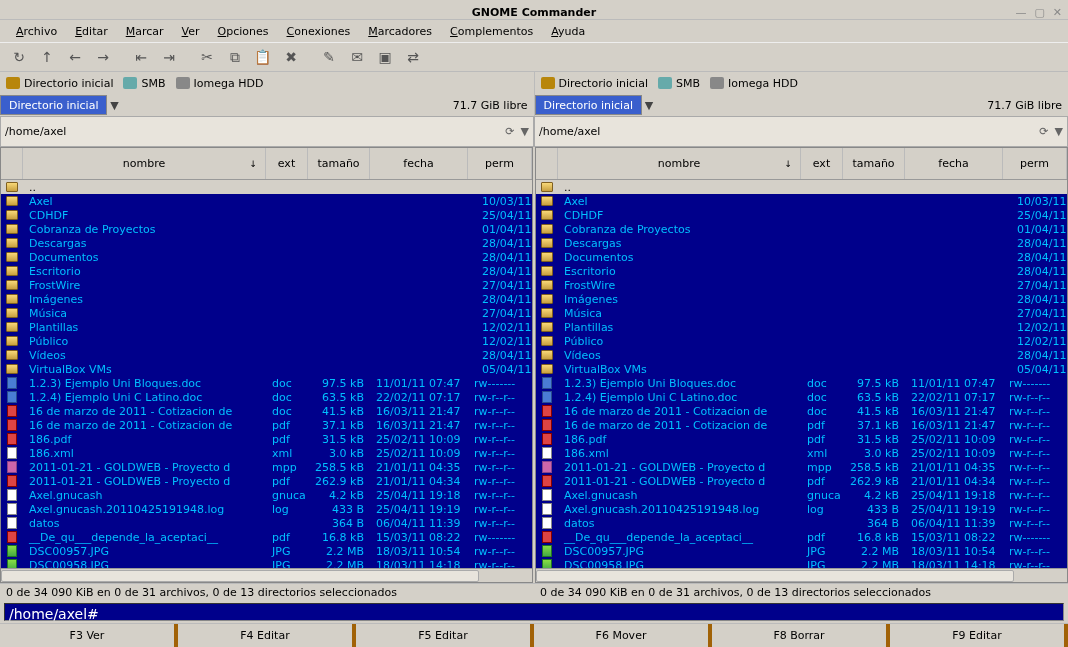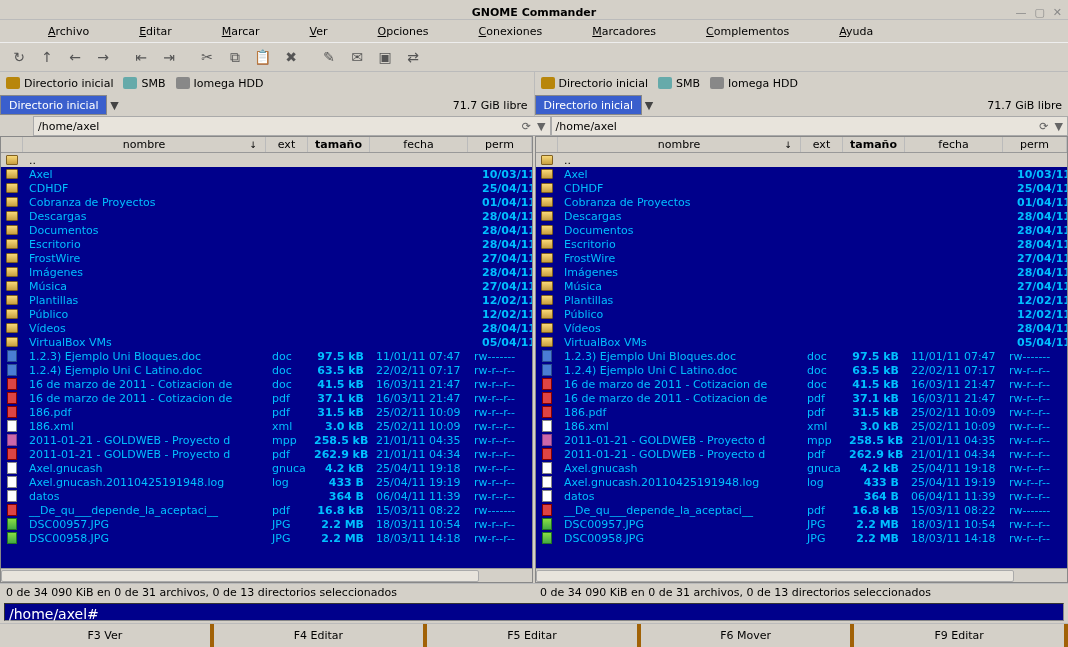--- a/index.html
+++ b/index.html
@@ -1,47 +1,47 @@
 <!DOCTYPE html>
 <html><head>
 <meta charset="utf-8">
 <style>
 * { margin: 0; padding: 0; box-sizing: border-box; font-family: "DejaVu Sans", "Liberation Sans", Arial, sans-serif; }
 body { background: #d4d0c8; font-size: 11px; color: #000; width: 1068px; height: 647px; overflow: hidden; display: flex; flex-direction: column; }
 .titlebar { height: 20px; background: #d4d0c8; display: flex; align-items: flex-end; justify-content: center; position: relative; border-bottom: 1px solid #bbb; }
 .titlebar .title { font-weight: bold; font-size: 11px; }
 .titlebar .win-controls { position: absolute; right: 6px; display: flex; gap: 8px; color: #888; font-size: 11px; }
 .menubar { height: 22px; display: flex; align-items: center; padding: 0 8px; gap: 2px; background: #d4d0c8; }
-.menubar .item { padding: 2px 8px; cursor: default; font-size: 11px; margin-left: 32px; }
+.menubar .item { padding: 2px 8px; cursor: default; font-size: 11px; }
 .menubar .item u { text-decoration: underline; }
 .toolbar { height: 30px; display: flex; align-items: center; padding: 2px 6px; gap: 2px; background: #d4d0c8; border-top: 1px solid #eee; border-bottom: 1px solid #bbb; }
 .tool-btn { width: 26px; height: 26px; display: flex; align-items: center; justify-content: center; border-radius: 2px; cursor: default; }
 .tool-sep { width: 8px; }
 .panels-top { display: flex; height: 22px; }
 .connection-bar { flex: 1; display: flex; align-items: center; padding: 0 6px; gap: 10px; border-right: 1px solid #bbb; }
 .conn { display: flex; align-items: center; gap: 4px; font-size: 11px; }
 .conn-icon { width: 14px; height: 12px; display: inline-block; }
 .breadcrumb-row { display: flex; height: 22px; }
 .breadcrumb { flex: 1; display: flex; align-items: center; border-right: 1px solid #bbb; }
 .bc-label { background: #3a5fcd; color: #fff; padding: 2px 8px; font-size: 11px; display: flex; align-items: center; height: 20px; border: 1px solid #888; }
 .bc-arrow { width: 14px; text-align: center; color: #444; }
 .bc-space { flex: 1; text-align: right; padding-right: 6px; font-size: 11px; }
-.path-row { display: flex; height: 20px; padding-left: 33px; }
+.path-row { display: flex; height: 31px; }
 .path-cell { flex: 1; display: flex; align-items: center; padding: 0 4px; border: 1px solid #aaa; background: #e8e4dc; font-size: 11px; justify-content: space-between; }
 .path-icons { display: flex; gap: 6px; align-items: center; color: #666; }
 .panes { display: flex; flex: 1; min-height: 0; }
 .pane { flex: 1; display: flex; flex-direction: column; border: 1px solid #888; min-width: 0; }
-.file-header { display: flex; background: #d4d0c8; border-bottom: 1px solid #999; height: 16px; }
+.file-header { display: flex; background: #d4d0c8; border-bottom: 1px solid #999; height: 32px; }
 .file-header .col { border-right: 1px solid #bbb; padding: 2px 6px; font-size: 11px; display: flex; align-items: center; justify-content: center; position: relative; }
 .file-header .col.name-col { justify-content: center; }
 .sort-ind { position: absolute; right: 8px; font-size: 9px; }
 .col-icon { width: 22px; flex: 0 0 22px; }
 .col-name { flex: 1; }
 .col-ext { width: 42px; flex: 0 0 42px; }
-.col-size { width: 62px; flex: 0 0 62px; font-weight: bold; }
+.col-size { width: 62px; flex: 0 0 62px; }
 .col-date { width: 98px; flex: 0 0 98px; }
 .col-perm { width: 64px; flex: 0 0 64px; }
 .file-list { flex: 1; overflow: hidden; background: #00008b; position: relative; }
 .file-row { display: flex; height: 14px; color: #00bfff; font-size: 11px; align-items: center; }
 .file-row.parent { background: #d4d0c8; color: #000; }
 .file-row .cell { overflow: hidden; white-space: nowrap; padding: 0 6px; }
 .file-row .cell.size { text-align: right; }
 .file-row .icon-cell { width: 22px; flex: 0 0 22px; display: flex; align-items: center; justify-content: center; }
 .folder-ico { width: 12px; height: 10px; background: linear-gradient(#f8d878, #c8a040); border: 1px solid #806020; border-radius: 1px; display: inline-block; }
 .file-ico { width: 10px; height: 12px; background: #fff; border: 1px solid #888; display: inline-block; }
@@ -765,14 +765,15 @@
 
 <div class="cmdline">
   <div class="cmdline-input">/home/axel#</div>
 </div>
 
 <div class="fkeys" id="fkeys">
     <div class="fkey">F3 Ver</div>
     <div class="fkey">F4 Editar</div>
     <div class="fkey">F5 Editar</div>
     <div class="fkey">F6 Mover</div>
+    <div class="fkey">F8 Borrar</div>
     <div class="fkey">F9 Editar</div>
   </div>
 
 </body></html>

